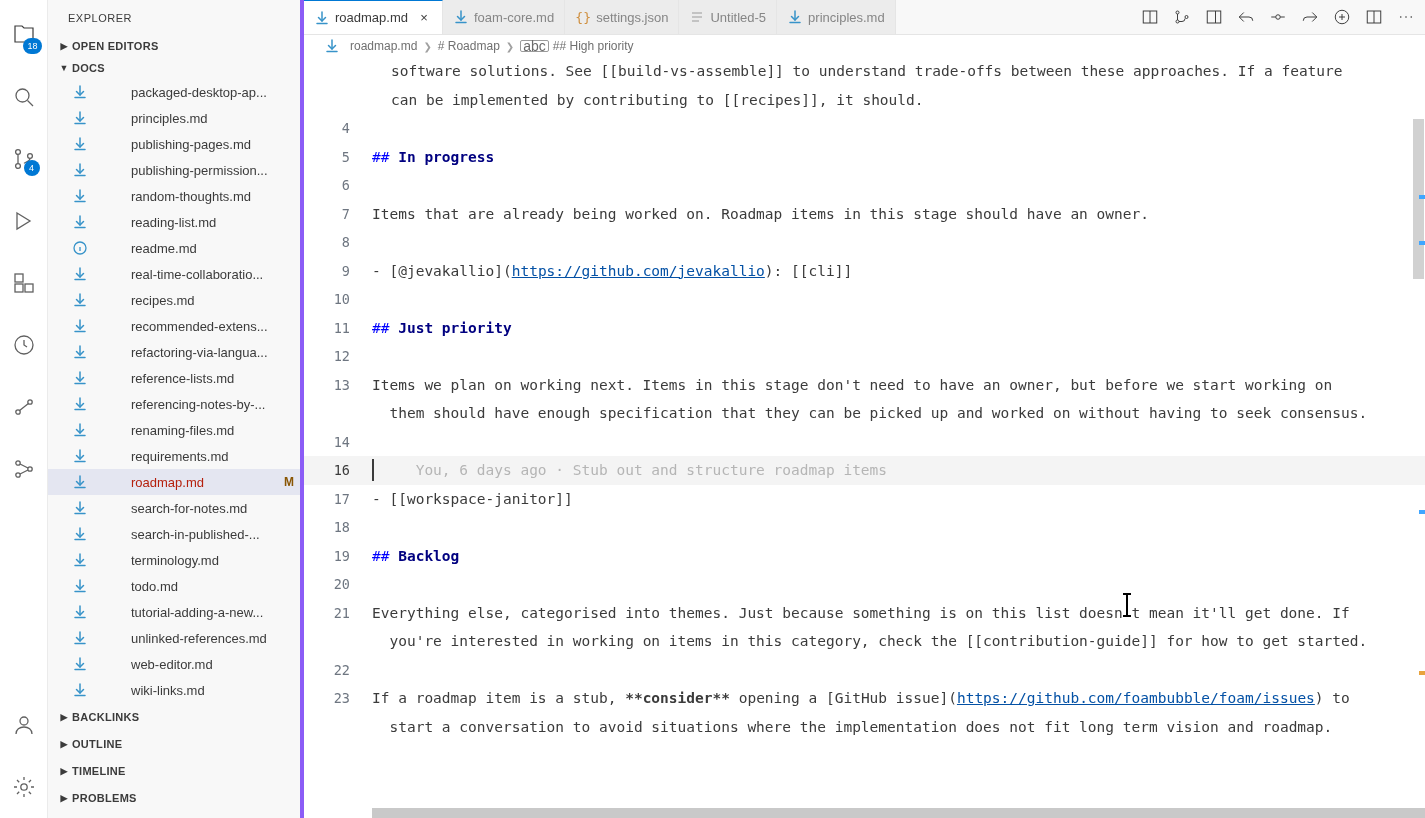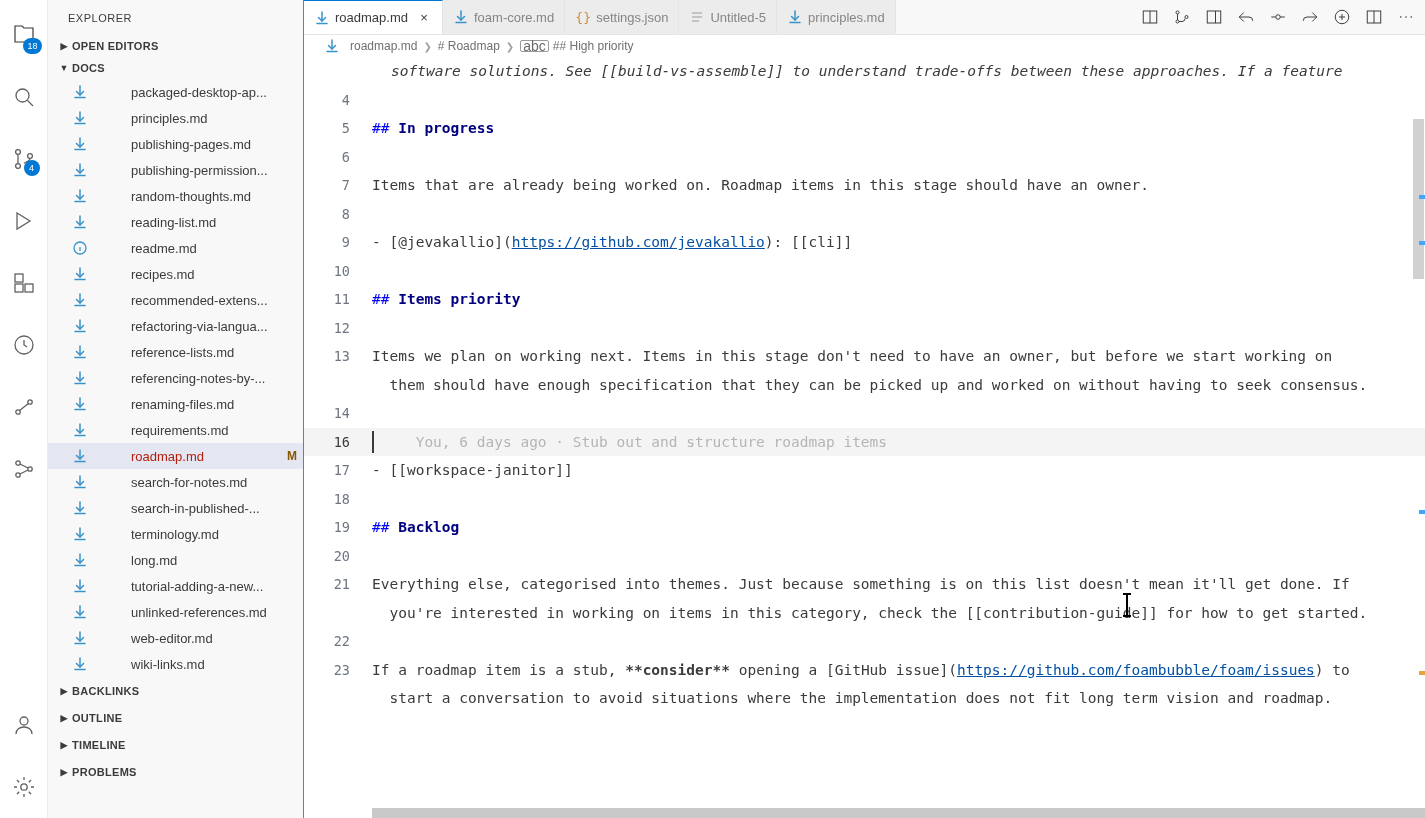--- a/index.html
+++ b/index.html
@@ -54,21 +54,21 @@
     font-family: "Liberation Sans", sans-serif;
   }
   .act-badge.small { right: 8px; bottom: 14px; }
   .act-spacer { flex: 1 1 auto; }
 
   
   .sidebar {
     width: 256px;
     flex: 0 0 256px;
     background: #f8f8f8;
-    border-right: 1px solid #8b5cf6;
+    border-right: 4px solid #8b5cf6;
     display: flex;
     flex-direction: column;
     overflow: hidden;
   }
   .sidebar-title {
     height: 35px;
     display: flex;
     align-items: center;
     padding: 0 8px 0 20px;
     font-size: 11px;
@@ -498,20 +498,30 @@
           <span class="tree-label">readme.md</span>
         </div>
         <div class="tree-row">
           <span class="file-icon">
             <svg width="16" height="16" viewBox="0 0 16 16" fill="none" stroke="#3793c9" stroke-width="1.5" stroke-linecap="round" stroke-linejoin="round">
               <path d="M8 2v9"></path>
               <path d="M4.5 7.5L8 11l3.5-3.5"></path>
               <path d="M3 13.5h10"></path>
             </svg>
           </span>
+          <span class="tree-label">real-time-collaboratio...</span>
+        </div>
+        <div class="tree-row">
+          <span class="file-icon">
+            <svg width="16" height="16" viewBox="0 0 16 16" fill="none" stroke="#3793c9" stroke-width="1.5" stroke-linecap="round" stroke-linejoin="round">
+              <path d="M8 2v9"></path>
+              <path d="M4.5 7.5L8 11l3.5-3.5"></path>
+              <path d="M3 13.5h10"></path>
+            </svg>
+          </span>
           <span class="tree-label">recipes.md</span>
         </div>
         <div class="tree-row">
           <span class="file-icon">
             <svg width="16" height="16" viewBox="0 0 16 16" fill="none" stroke="#3793c9" stroke-width="1.5" stroke-linecap="round" stroke-linejoin="round">
               <path d="M8 2v9"></path>
               <path d="M4.5 7.5L8 11l3.5-3.5"></path>
               <path d="M3 13.5h10"></path>
             </svg>
           </span>
@@ -609,21 +619,21 @@
           <span class="tree-label">terminology.md</span>
         </div>
         <div class="tree-row">
           <span class="file-icon">
             <svg width="16" height="16" viewBox="0 0 16 16" fill="none" stroke="#3793c9" stroke-width="1.5" stroke-linecap="round" stroke-linejoin="round">
               <path d="M8 2v9"></path>
               <path d="M4.5 7.5L8 11l3.5-3.5"></path>
               <path d="M3 13.5h10"></path>
             </svg>
           </span>
-          <span class="tree-label">long.md</span>
+          <span class="tree-label">todo.md</span>
         </div>
         <div class="tree-row">
           <span class="file-icon">
             <svg width="16" height="16" viewBox="0 0 16 16" fill="none" stroke="#3793c9" stroke-width="1.5" stroke-linecap="round" stroke-linejoin="round">
               <path d="M8 2v9"></path>
               <path d="M4.5 7.5L8 11l3.5-3.5"></path>
               <path d="M3 13.5h10"></path>
             </svg>
           </span>
           <span class="tree-label">tutorial-adding-a-new...</span>
@@ -806,21 +816,25 @@
         <span class="crumb">
           <span class="crumb-badge">abc</span>
           <span>## High priority</span>
         </span>
       </div>
 
     <div class="editor">
       <div class="code-wrap">
           <div class="line">
             <div class="gutter"></div>
-            <div class="content" style="padding-left: 19px; font-style: italic;"><span class="plain">software solutions. See [[build-vs-assemble]] to understand trade-offs between these approaches. If a feature</span></div>
+            <div class="content" style="padding-left: 19px;"><span class="plain">software solutions. See [[build-vs-assemble]] to understand trade-offs between these approaches. If a feature</span></div>
+          </div>
+          <div class="line">
+            <div class="gutter"></div>
+            <div class="content" style="padding-left: 19px;"><span class="plain">can be implemented by contributing to [[recipes]], it should.</span></div>
           </div>
           <div class="line">
             <div class="gutter">4</div>
             <div class="content">&nbsp;</div>
           </div>
           <div class="line">
             <div class="gutter">5</div>
             <div class="content"><span class="hdr">## </span><span class="hdr-text">In progress</span></div>
           </div>
           <div class="line">
@@ -838,21 +852,21 @@
           <div class="line">
             <div class="gutter">9</div>
             <div class="content"><span class="plain">- [@jevakallio](</span><span class="link">https://github.com/jevakallio</span><span class="plain">): [[cli]]</span></div>
           </div>
           <div class="line">
             <div class="gutter">10</div>
             <div class="content">&nbsp;</div>
           </div>
           <div class="line">
             <div class="gutter">11</div>
-            <div class="content"><span class="hdr">## </span><span class="hdr-text">Items priority</span></div>
+            <div class="content"><span class="hdr">## </span><span class="hdr-text">Just priority</span></div>
           </div>
           <div class="line">
             <div class="gutter">12</div>
             <div class="content">&nbsp;</div>
           </div>
           <div class="line">
             <div class="gutter">13</div>
             <div class="content"><span class="plain">Items we plan on working next. Items in this stage don't need to have an owner, but before we start working on
   them should have enough specification that they can be picked up and worked on without having to seek consensus.</span></div>
           </div>

